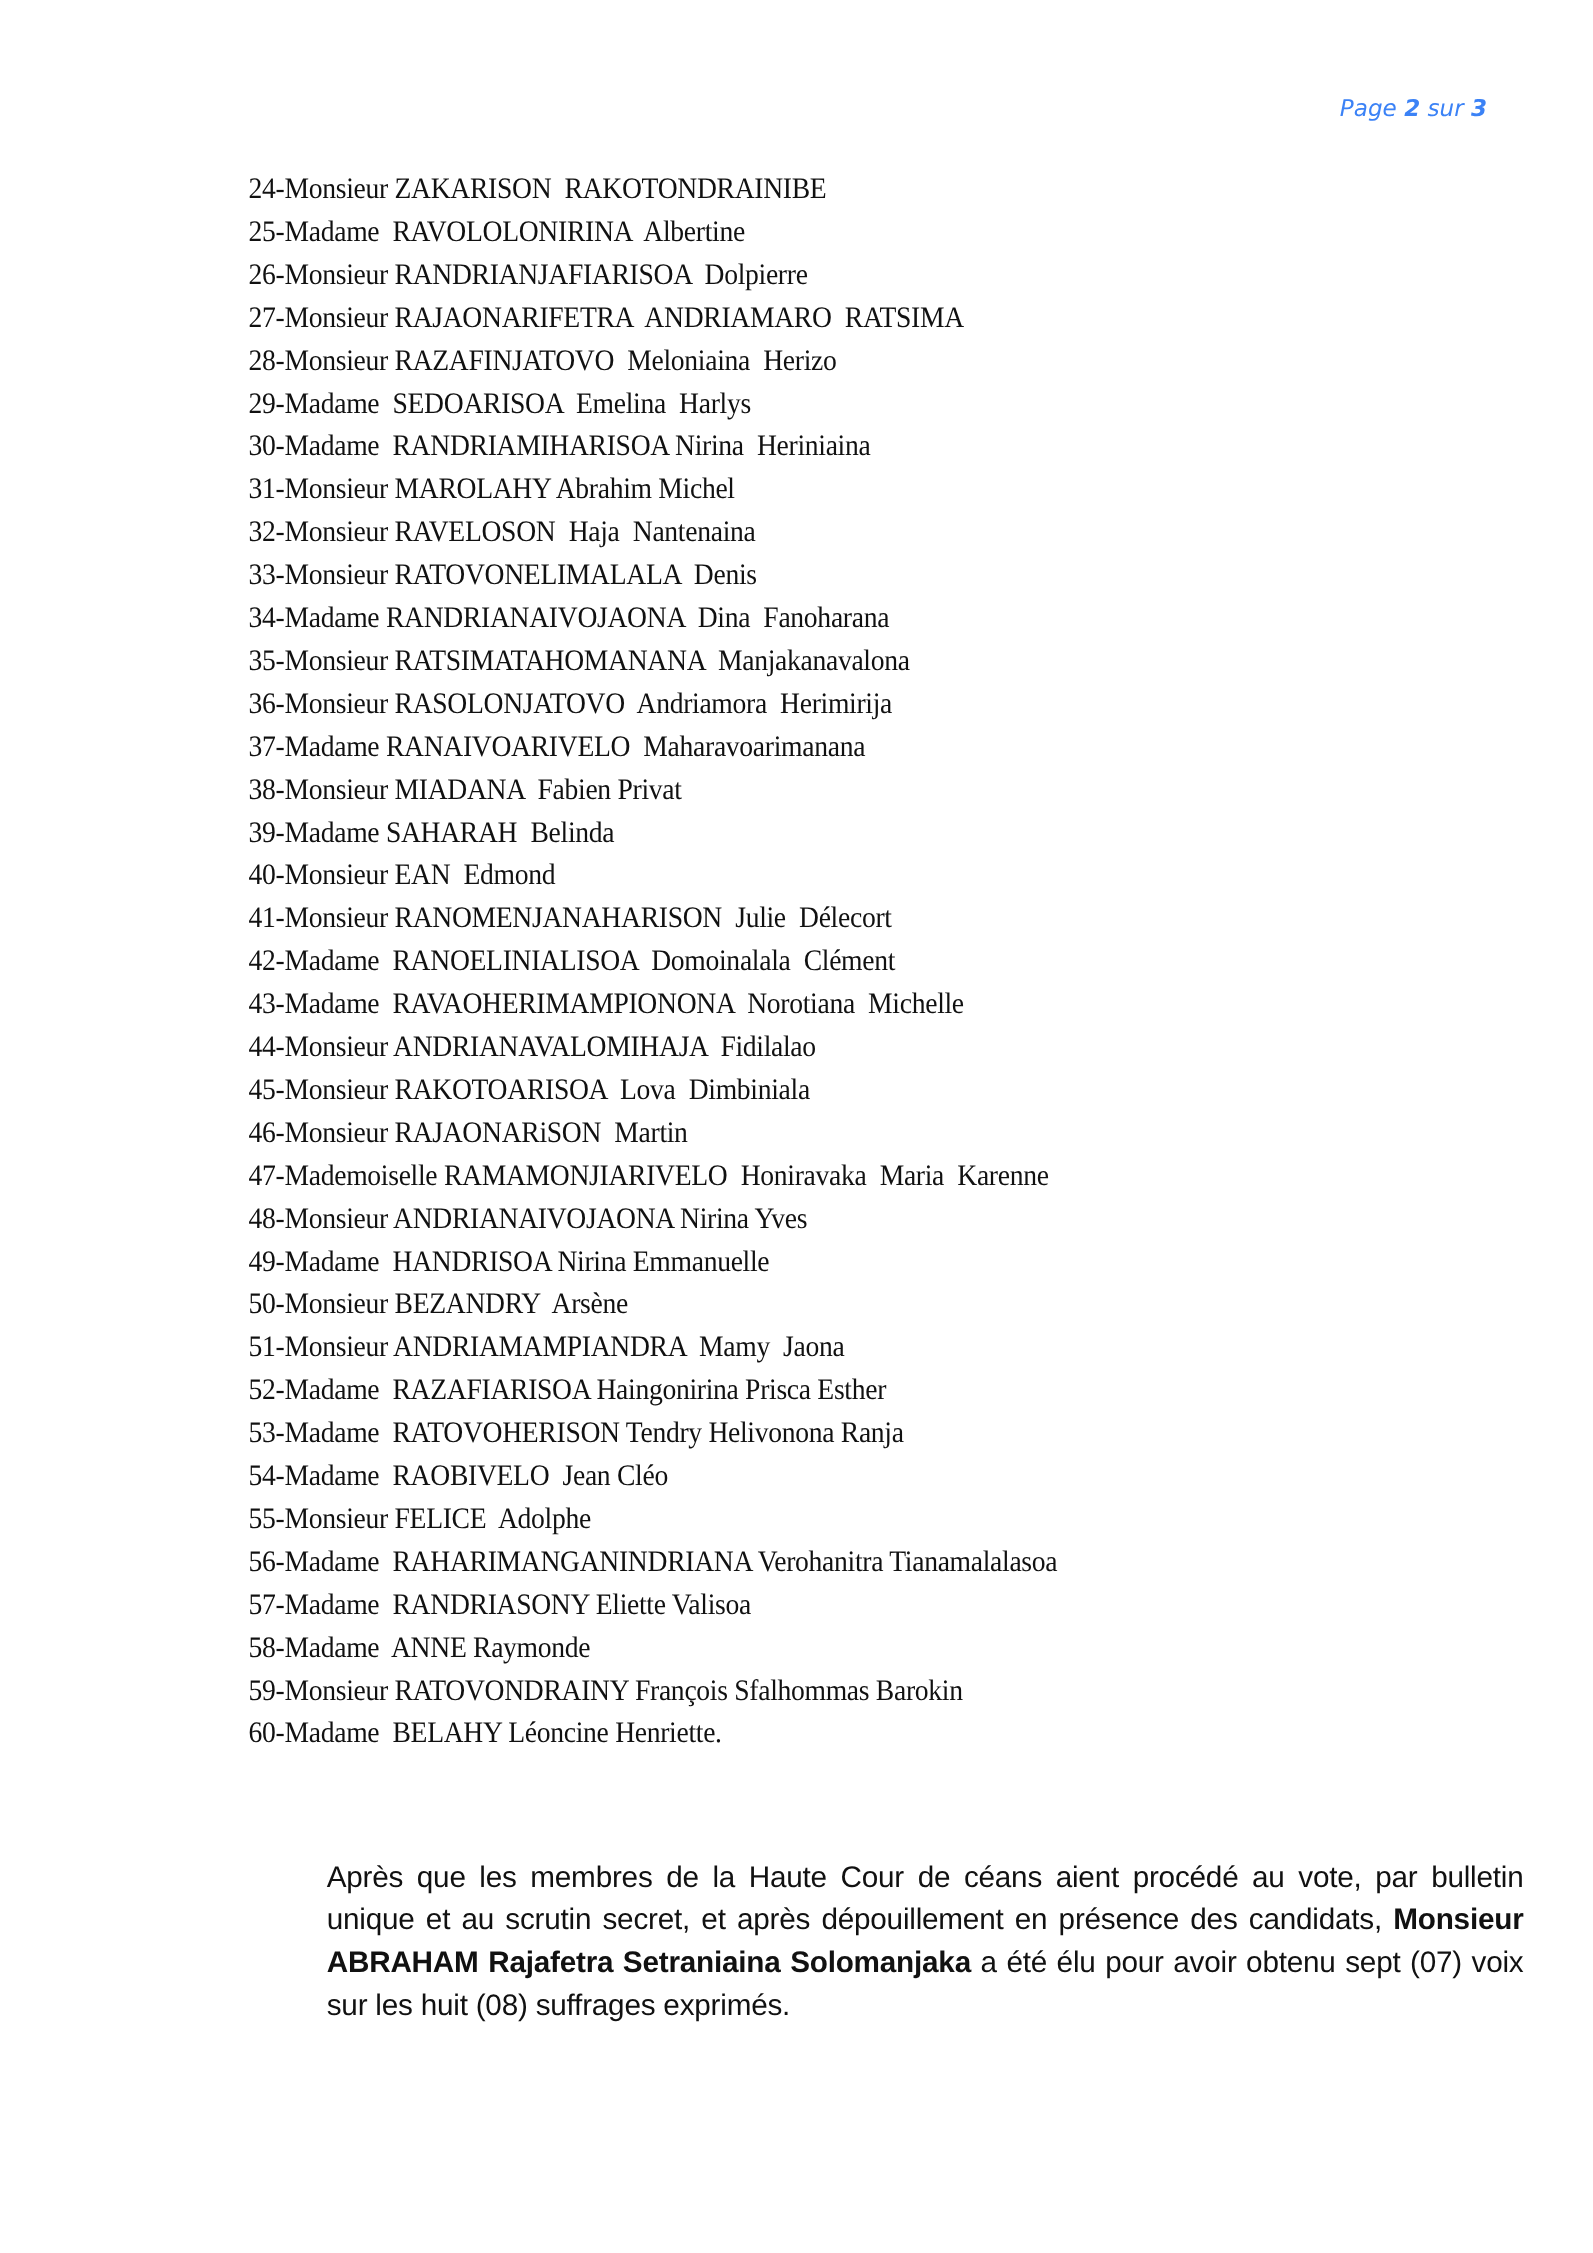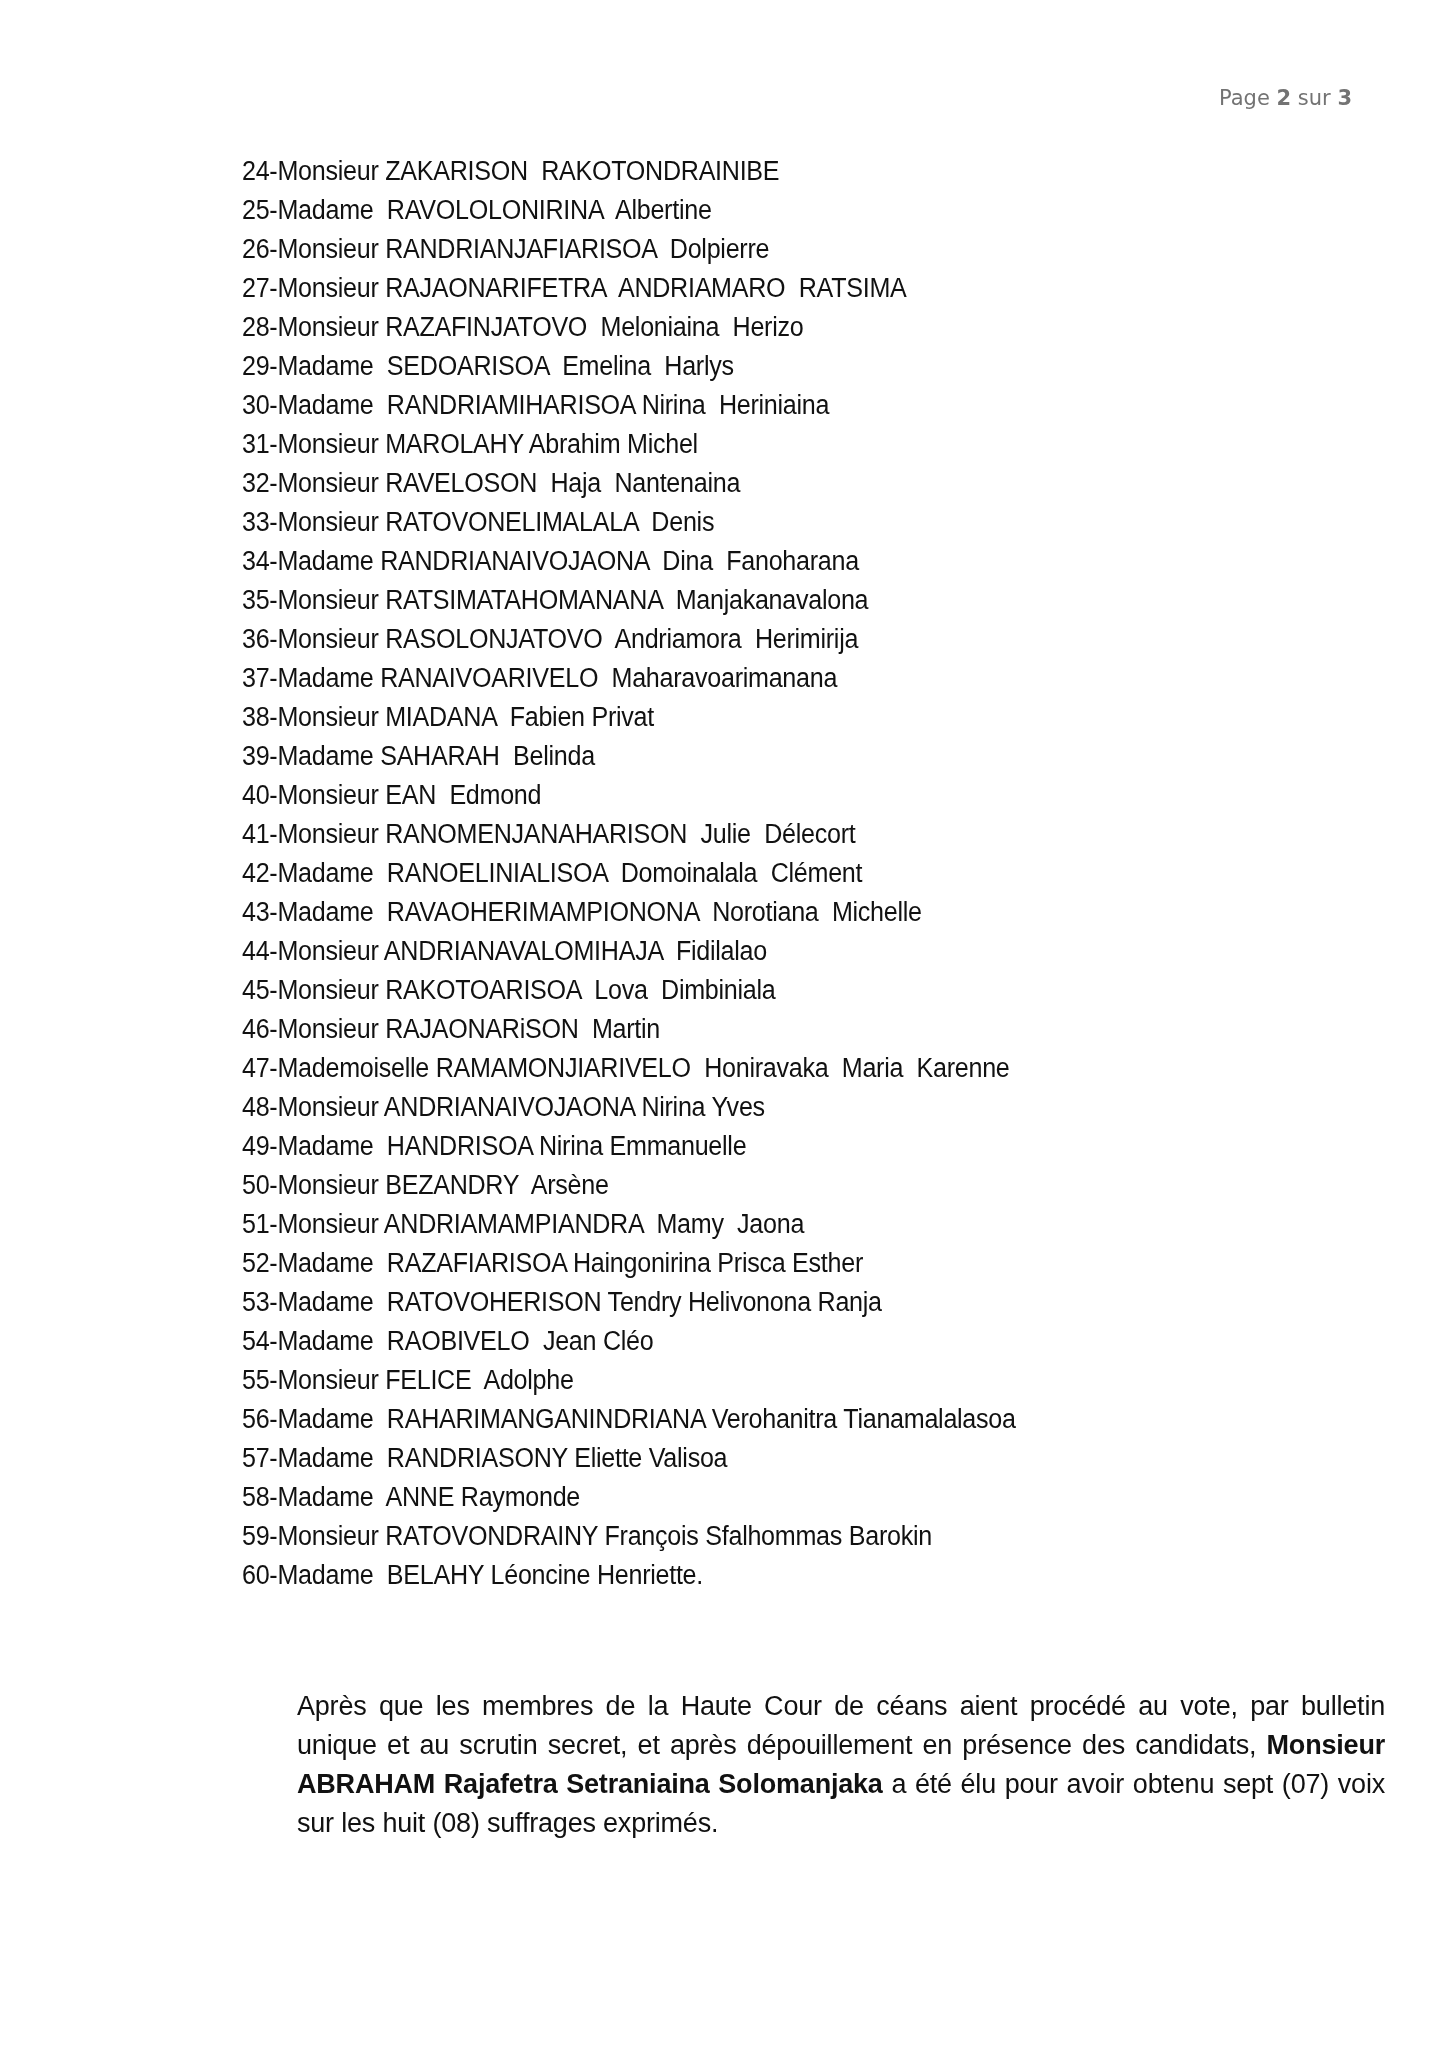--- a/index.html
+++ b/index.html
@@ -2,26 +2,26 @@
 <html><head>
   <meta charset="utf-8">
   <style>
     html, body { margin: 0; padding: 0; background: #ffffff; }
     body {
       width: 1448px; height: 2048px; position: relative; overflow: hidden;
       font-family: "Liberation Sans", sans-serif; color: #111111;
     }
     .page-header {
       position: absolute; top: 86px; right: 96px;
-      font-family: "DejaVu Sans", sans-serif; font-size: 21px; color: #737373;
+      font-family: "DejaVu Sans", sans-serif; font-size: 21px; color: #3b82f6; font-style: italic;
     }
     .page-header b { font-weight: bold; }
     .list {
-      position: absolute; left: 242px; top: 152px;
-      margin: 0; padding: 0; list-style: none;
+      position: absolute; left: 226px; top: 152px;
+      margin: 0; padding: 0; list-style: none; font-family: Liberation Serif, serif;
     }
     .list li {
       font-size: 27px; line-height: 39px; height: 39px; white-space: pre;
       letter-spacing: -0.3px; transform: scaleX(0.93); transform-origin: left center;
     }
     .paragraph {
       position: absolute; left: 271px; top: 1660px; width: 1088px;
       font-size: 27px; line-height: 39px; text-align: justify;
       letter-spacing: -0.2px;
       margin-left: 26px;

